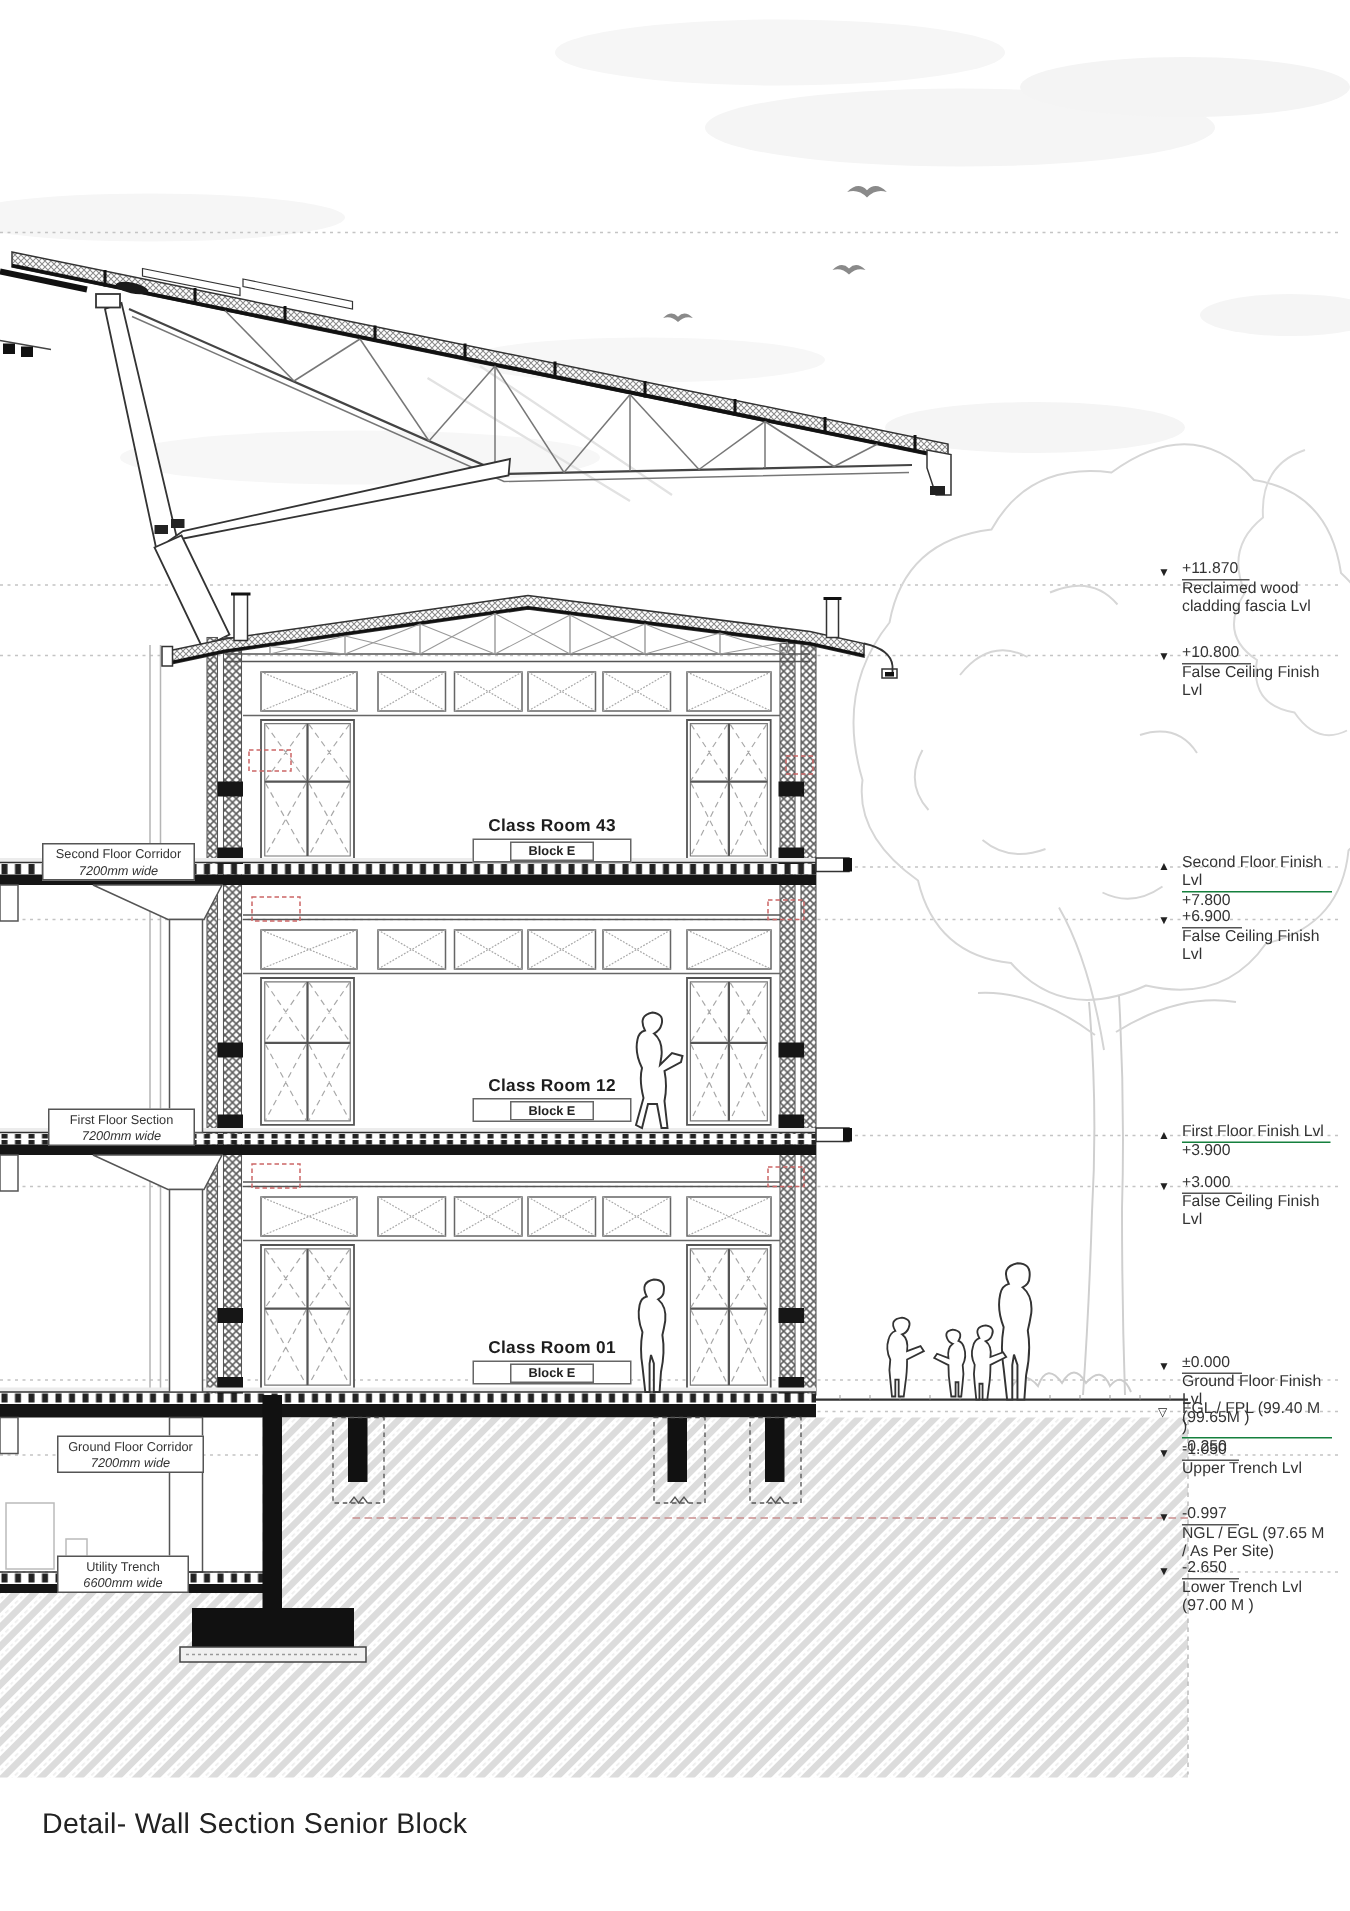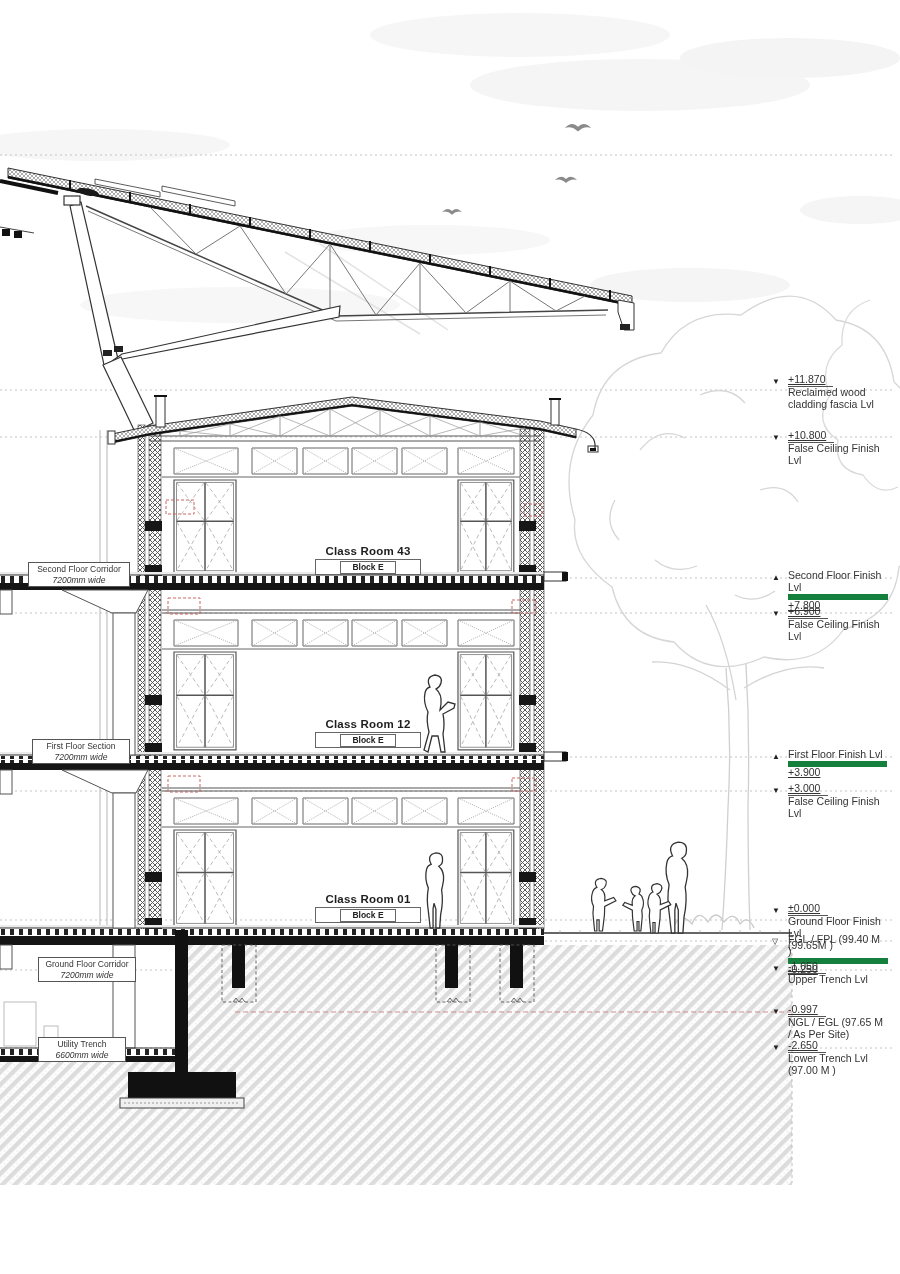--- a/index.html
+++ b/index.html
@@ -14,23 +14,23 @@
   
   .room{position:absolute;width:120px;text-align:center;z-index:6;}
   .rname{font-weight:bold;font-size:11.5px;color:#1d1d1d;letter-spacing:.2px;}
   .bbox{margin:2px auto 0;width:104px;height:14px;border:1px solid #666;background:#fff;
         display:flex;align-items:flex-end;justify-content:center;}
   .binner{width:54px;height:11px;border:1px solid #666;background:#fff;font-size:8.5px;
           font-weight:bold;line-height:11px;text-align:center;color:#222;}
   
   .lvl{position:absolute;width:118px;font-size:10.5px;color:#333;line-height:1.13;z-index:6;}
   .lvl .mk{position:absolute;left:2px;top:3px;font-size:8px;color:#222;}
-  .lvl .val{display:inline-block;margin-left:18px;border-bottom:1px solid #555;padding-right:8px;text-decoration:underline;}
+  .lvl .val{display:inline-block;margin-left:18px;border-bottom:1px solid #555;padding-right:8px;}
   .lvl .lab{margin-left:18px;}
-  .lvl.label-first .lab{display:inline-block;border-bottom:6px solid #15803d;padding-right:4px;}
+  .lvl.label-first .lab{display:inline-block;border-bottom:1px solid #15803d;padding-right:4px;}
   .lvl.label-first .val{border-bottom:none;padding-right:4px;}
   .lvl .extra{margin-left:18px;}
   
   .title{position:absolute;left:28px;top:1206px;font-size:19px;color:#222;z-index:6;
          letter-spacing:.2px;}
 </style>
 </head>
 <body>
 
 <div id="stage">
@@ -469,15 +469,16 @@
     <div><span class="val">-0.997</span></div>
     <div class="lab">NGL / EGL (97.65 M / As Per Site)</div>
   </div>
   <div class="lvl" style="left:770px;top:1040px">
     <span class="mk">▼</span>
     <div><span class="val">-2.650</span></div>
     <div class="lab">Lower Trench Lvl</div>
     <div class="extra">(97.00 M )</div>
   </div>
 
+  <div class="title">Detail- Wall Section Senior Block</div>
 </div>
 
 </div>
 
 </body></html>

